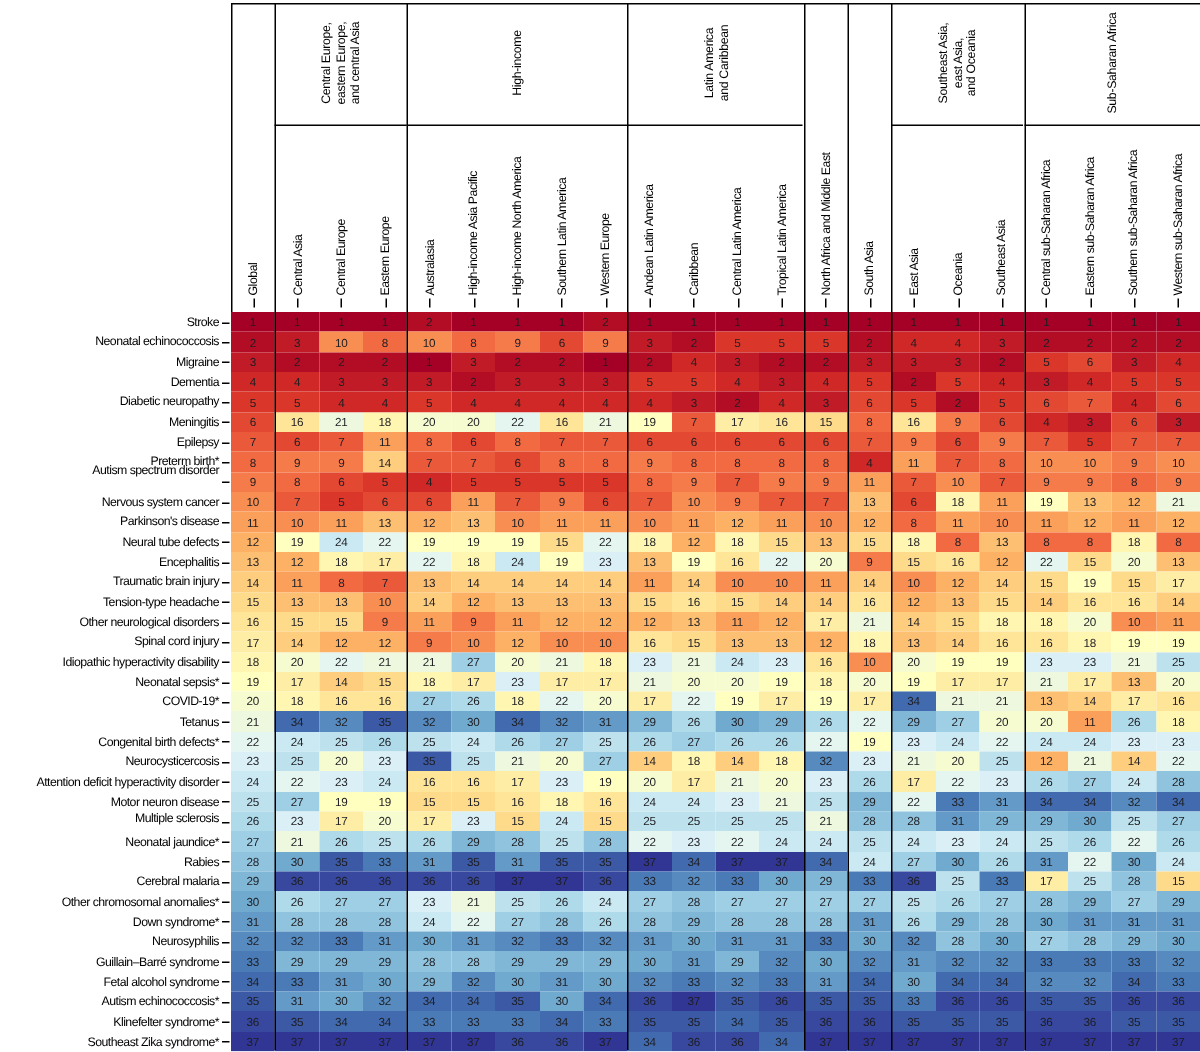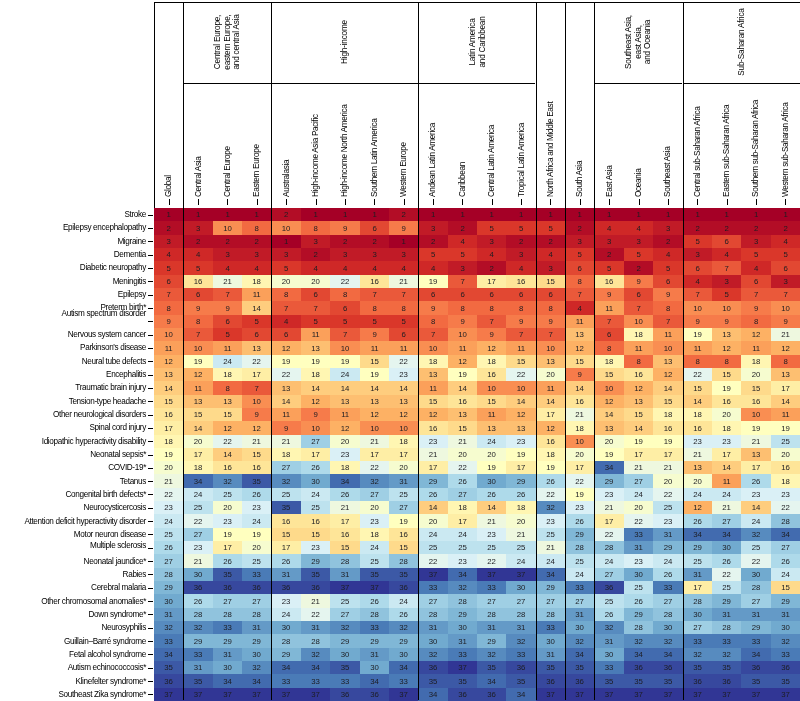--- a/index.html
+++ b/index.html
@@ -843,21 +843,21 @@
       <div class="cell" style="left: 565px; top: 688px; width: 29px; height: 13px; background: rgb(49, 54, 149); color: rgb(29, 29, 34);">37</div>
       <div class="cell" style="left: 594px; top: 688px; width: 30px; height: 13px; background: rgb(49, 54, 149); color: rgb(29, 29, 34);">37</div>
       <div class="cell" style="left: 624px; top: 688px; width: 29px; height: 13px; background: rgb(49, 54, 149); color: rgb(29, 29, 34);">37</div>
       <div class="cell" style="left: 653px; top: 688px; width: 30px; height: 13px; background: rgb(49, 54, 149); color: rgb(29, 29, 34);">37</div>
       <div class="cell" style="left: 683px; top: 688px; width: 29px; height: 13px; background: rgb(49, 54, 149); color: rgb(29, 29, 34);">37</div>
       <div class="cell" style="left: 712px; top: 688px; width: 29px; height: 13px; background: rgb(49, 54, 149); color: rgb(29, 29, 34);">37</div>
       <div class="cell" style="left: 741px; top: 688px; width: 30px; height: 13px; background: rgb(49, 54, 149); color: rgb(29, 29, 34);">37</div>
       <div class="cell" style="left: 771px; top: 688px; width: 29px; height: 13px; background: rgb(49, 54, 149); color: rgb(29, 29, 34);">37</div>
       <div class="row-label" style="top: 208px; height: 13.3243px; width: 146px;">Stroke</div>
       <div class="tick" style="left: 148px; top: 215px; width: 5px; height: 1px;"></div>
-      <div class="row-label" style="top: 221.324px; height: 13.3243px; width: 146px;">Epilepsy encephalopathy</div>
+      <div class="row-label" style="top: 221.324px; height: 13.3243px; width: 146px;">Neonatal echinococcosis</div>
       <div class="tick" style="left: 148px; top: 228px; width: 5px; height: 1px;"></div>
       <div class="row-label" style="top: 234.649px; height: 13.3243px; width: 146px;">Migraine</div>
       <div class="tick" style="left: 148px; top: 241px; width: 5px; height: 1px;"></div>
       <div class="row-label" style="top: 247.973px; height: 13.3243px; width: 146px;">Dementia</div>
       <div class="tick" style="left: 148px; top: 255px; width: 5px; height: 1px;"></div>
       <div class="row-label" style="top: 261.297px; height: 13.3243px; width: 146px;">Diabetic neuropathy</div>
       <div class="tick" style="left: 148px; top: 268px; width: 5px; height: 1px;"></div>
       <div class="row-label" style="top: 274.622px; height: 13.3243px; width: 146px;">Meningitis</div>
       <div class="tick" style="left: 148px; top: 281px; width: 5px; height: 1px;"></div>
       <div class="row-label" style="top: 287.946px; height: 13.3243px; width: 146px;">Epilepsy</div>

